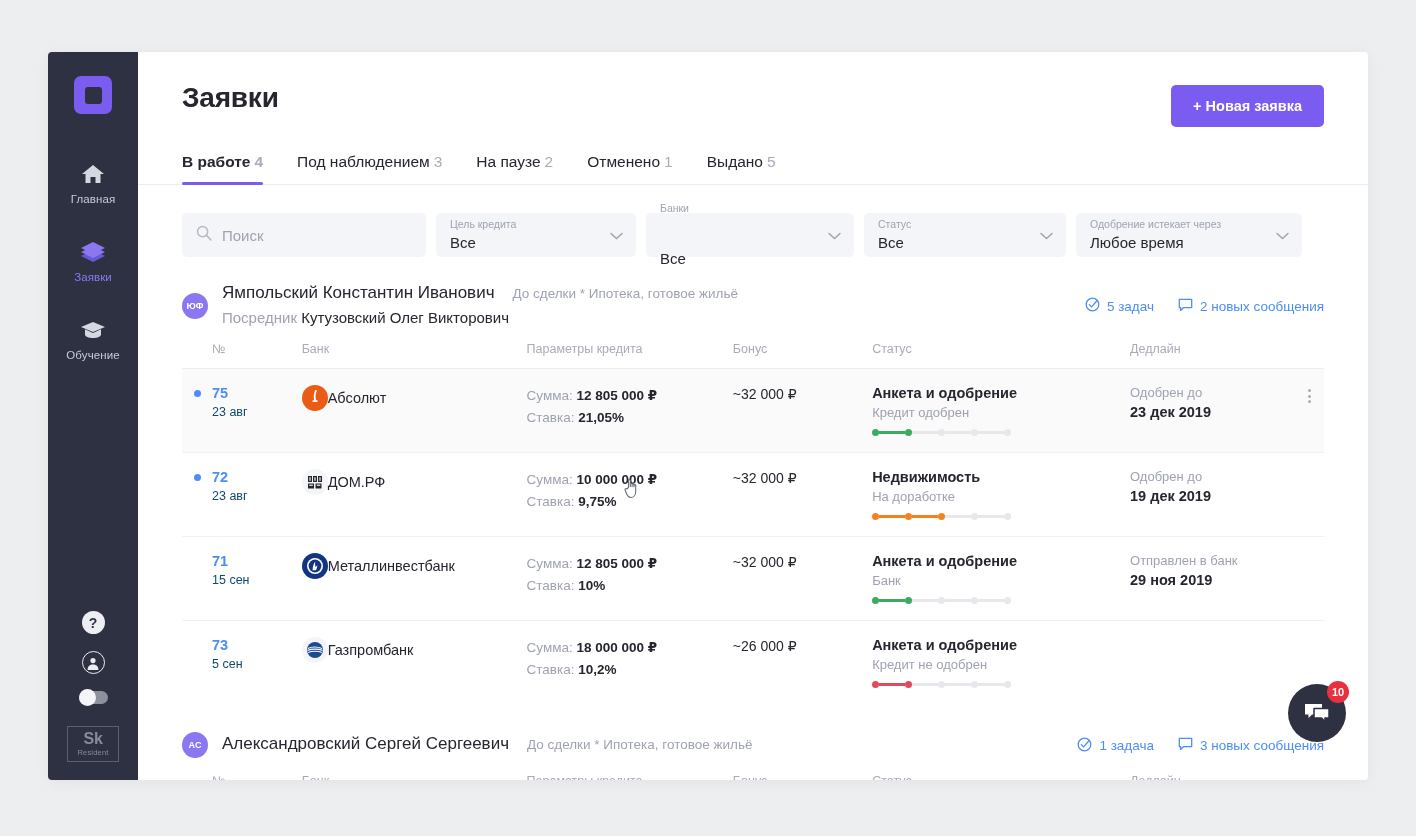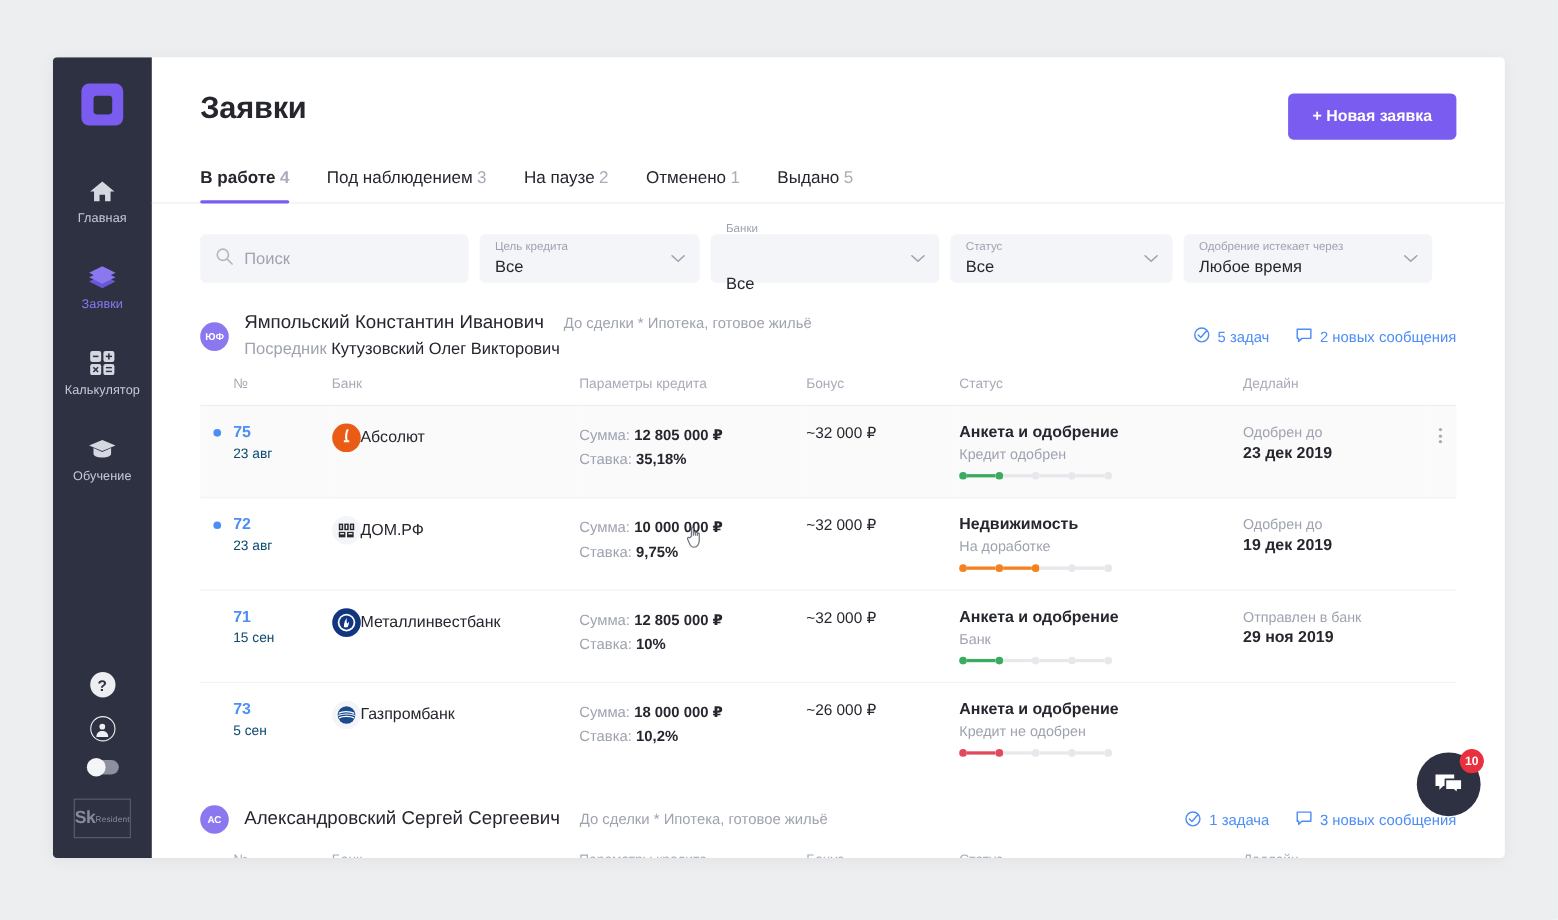--- a/index.html
+++ b/index.html
@@ -71,21 +71,21 @@
     background: #8d909d; position: relative; margin-bottom: 22px; cursor: pointer;
   }
   .toggle-knob {
     position: absolute; left: 0; top: -2px;
     width: 17px; height: 17px; border-radius: 50%;
     background: #f4f5f7;
   }
   .sk-badge {
     width: 52px; height: 36px;
     border: 1.3px solid #5c5f6e;
-    display: flex; flex-direction: row;
+    display: flex; flex-direction: column;
     align-items: center; justify-content: center;
     color: #888b99;
   }
   .sk-big { font-size: 16px; font-weight: bold; letter-spacing: -.4px; line-height: 1; }
   .sk-small { font-size: 7.5px; letter-spacing: .2px; margin-top: 1px; }
 
   
   .main { flex: 1; display: flex; flex-direction: column; min-width: 0; position: relative; }
 
   .topbar {
@@ -263,37 +263,20 @@
         <span class="nav-icon">
           <svg width="26" height="24" viewBox="0 0 26 24">
             <path d="M13 2 L25 8 L13 14 L1 8 Z" fill="#8b78f0"></path>
             <path d="M13 10 L25 16 L13 22 L1 16 Z" fill="#6d5ae0" opacity=".95"></path>
             <path d="M13 6.5 L25 12 L13 18 L1 12 Z" fill="#8b78f0"></path>
           </svg>
         </span>
         <span class="nav-label">Заявки</span>
       </div>
 
-      <div class="nav-item">
-        <span class="nav-icon">
-          <svg width="24" height="24" viewBox="0 0 24 24">
-            <rect x="1" y="1" width="10" height="10" rx="2" fill="#d5d8e0"></rect>
-            <rect x="13" y="1" width="10" height="10" rx="2" fill="#d5d8e0"></rect>
-            <rect x="1" y="13" width="10" height="10" rx="2" fill="#d5d8e0"></rect>
-            <rect x="13" y="13" width="10" height="10" rx="2" fill="#d5d8e0"></rect>
-            <rect x="3.5" y="5.3" width="5" height="1.4" fill="#2e3141"></rect>
-            <rect x="17.3" y="3.2" width="1.4" height="5.6" fill="#2e3141"></rect>
-            <rect x="15.2" y="5.3" width="5.6" height="1.4" fill="#2e3141"></rect>
-            <path d="M3.8 15.8 L8.2 20.2 M8.2 15.8 L3.8 20.2" stroke="#2e3141" stroke-width="1.4"></path>
-            <rect x="15.3" y="15.6" width="5.4" height="1.3" fill="#2e3141"></rect>
-            <rect x="15.3" y="19" width="5.4" height="1.3" fill="#2e3141"></rect>
-          </svg>
-        </span>
-        <span class="nav-label">Калькулятор</span>
-      </div>
 
       <div class="nav-item">
         <span class="nav-icon">
           <svg width="26" height="20" viewBox="0 0 26 20">
             <path d="M13 2 L25 7 L13 12 L1 7 Z" fill="#d5d8e0"></path>
             <path d="M5 9.3 L5 14.5 C5 16.6 8.5 18 13 18 C17.5 18 21 16.6 21 14.5 L21 9.3 L13 13 Z" fill="#d5d8e0"></path>
           </svg>
         </span>
         <span class="nav-label">Обучение</span>
       </div>
@@ -450,21 +433,21 @@
                   <span class="bank-logo" style="background:#ea5b16;">
                     <svg width="26" height="26" viewBox="0 0 26 26">
                         <path d="M13.4 5 C11.6 8.4 11.2 12 12.2 15.2 L10.6 15.2 L10.6 17 L15.5 17 L15.5 15.2 L14 15.2 C13.2 12 13.6 8.5 15 5.6 Z" fill="#fff"></path>
                       </svg>
                   </span>
                   <span class="bank-name">Абсолют</span>
                 </div>
               </td>
               <td>
                 <div class="p-line"><span>Сумма:</span> <b>12 805 000 ₽</b></div>
-                <div class="p-line"><span>Ставка:</span> <b>35,18%</b></div>
+                <div class="p-line"><span>Ставка:</span> <b>21,05%</b></div>
               </td>
               <td>
                 <span class="bonus">~32 000 ₽</span>
               </td>
               <td>
                 <div class="st-title">Анкета и одобрение</div>
                 <div class="st-sub">Кредит одобрен</div>
                 <div class="prog">
                   <span class="prog-dot" style="background:#3aab5f"></span>
                     <span class="prog-seg" style="background:#3aab5f"></span>

